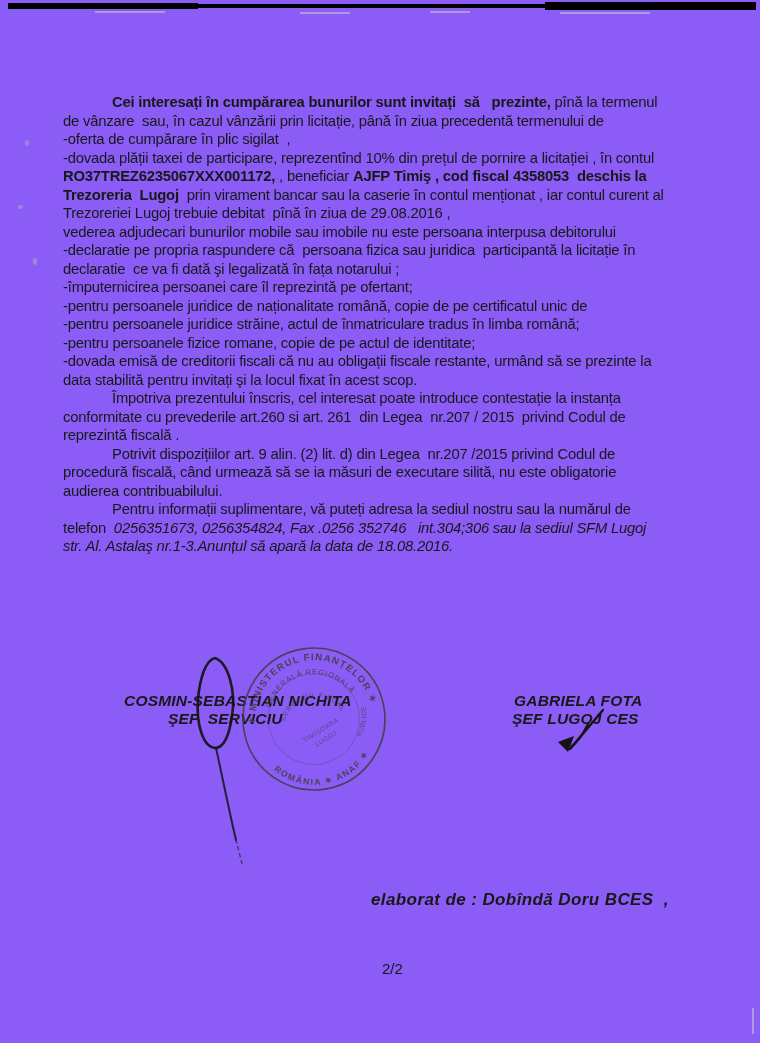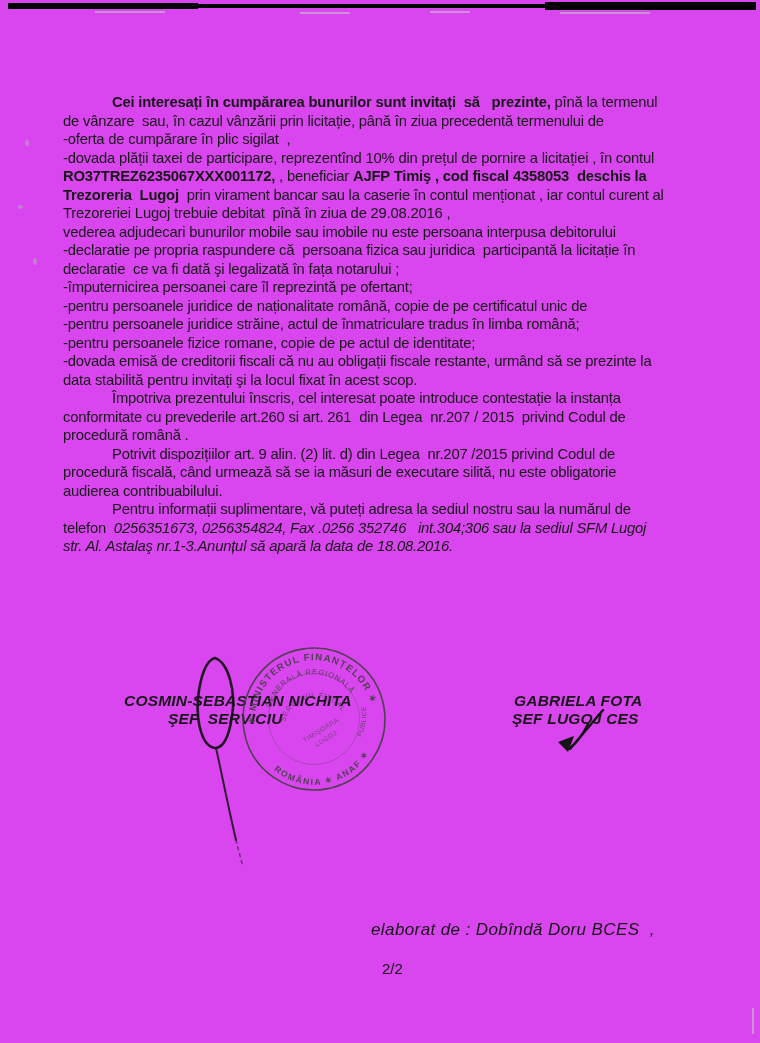--- a/index.html
+++ b/index.html
@@ -1,17 +1,17 @@
 <!DOCTYPE html>
 <html><head>
 <meta charset="utf-8">
 <style>
   html,body{margin:0;padding:0;background:#e8e8e8;}
   .page{
-    position:relative; width:760px; height:1043px; background:#d946ef;
+    position:relative; width:760px; height:1043px; background:#8b5cf6;
     font-family:"Liberation Sans", sans-serif; color:#181818; overflow:hidden;
     margin:0 auto;
   }
   
   .scan-bar{position:absolute; background:#000;}
   .scan-faint{position:absolute; background:#c4c4c4; opacity:.6;}
   .speck{position:absolute; background:#b9b9b9; opacity:.45; border-radius:2px;}
   
   .text-block{
     position:absolute; left:63px; top:93px; width:650px;
@@ -20,21 +20,21 @@
   .line{white-space:pre;}
   .line.indent{padding-left:49px;}
   .b{font-weight:bold;}
   .i{font-style:italic;}
   
   .sig{position:absolute; font-weight:bold; font-style:italic; font-size:15.5px; letter-spacing:.2px; white-space:pre;}
   .sig-left-name{left:124px; top:692px;}
   .sig-left-title{left:168px; top:710px;}
   .sig-right-name{left:514px; top:692px;}
   .sig-right-title{left:512px; top:710px;}
-  .elaborated{position:absolute; left:371px; top:920px; font-weight:normal; font-style:italic; font-size:17px; letter-spacing:.4px; white-space:pre;}
+  .elaborated{position:absolute; left:371px; top:890px; font-weight:bold; font-style:italic; font-size:17px; letter-spacing:.4px; white-space:pre;}
   .page-num{position:absolute; left:382px; top:960px; font-size:15px;}
   .stamp-wrap{position:absolute; left:238px; top:643px; width:152px; height:152px; filter:blur(.35px); opacity:.88;}
   .sig-overlay{position:absolute; left:0; top:0; width:760px; height:1043px; pointer-events:none;}
 </style>
 </head>
 <body>
 
 <div class="page">
 
   <div class="scan-bar" style="left:8px;top:4px;width:744px;height:4px;"></div>
@@ -61,21 +61,21 @@
       <div class="line"><span>-declaratie pe propria raspundere că  persoana fizica sau juridica  participantă la licitație în</span></div>
       <div class="line"><span>declaratie  ce va fi dată şi legalizată în fața notarului ;</span></div>
       <div class="line"><span>-împuternicirea persoanei care îl reprezintă pe ofertant;</span></div>
       <div class="line"><span>-pentru persoanele juridice de naționalitate română, copie de pe certificatul unic de</span></div>
       <div class="line"><span>-pentru persoanele juridice străine, actul de înmatriculare tradus în limba română;</span></div>
       <div class="line"><span>-pentru persoanele fizice romane, copie de pe actul de identitate;</span></div>
       <div class="line"><span>-dovada emisă de creditorii fiscali că nu au obligații fiscale restante, urmând să se prezinte la</span></div>
       <div class="line"><span>data stabilită pentru invitați şi la locul fixat în acest scop.</span></div>
       <div class="line indent"><span>Împotriva prezentului înscris, cel interesat poate introduce contestație la instanța</span></div>
       <div class="line"><span>conformitate cu prevederile art.260 si art. 261  din Legea  nr.207 / 2015  privind Codul de</span></div>
-      <div class="line"><span>procedură română .</span></div>
+      <div class="line"><span>reprezintă fiscală .</span></div>
       <div class="line indent"><span>Potrivit dispozițiilor art. 9 alin. (2) lit. d) din Legea  nr.207 /2015 privind Codul de</span></div>
       <div class="line"><span>procedură fiscală, când urmează să se ia măsuri de executare silită, nu este obligatorie</span></div>
       <div class="line"><span>audierea contribuabilului.</span></div>
       <div class="line indent"><span>Pentru informații suplimentare, vă puteți adresa la sediul nostru sau la numărul de</span></div>
       <div class="line"><span>telefon  </span><span class="i">0256351673, 0256354824, Fax .0256 352746   int.304;306 sau la sediul SFM Lugoj</span></div>
       <div class="line"><span class="i">str. Al. Astalaş nr.1-3.Anunțul să apară la data de 18.08.2016.</span></div>
     </div>
 
   <div class="sig sig-left-name">COSMIN-SEBASTIAN NICHITA</div>
   <div class="sig sig-left-title">ŞEF  SERVICIU</div>

